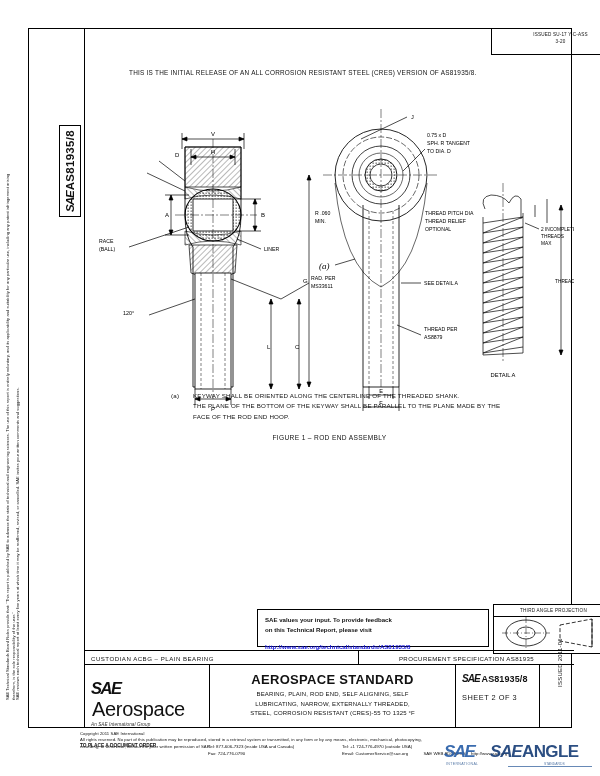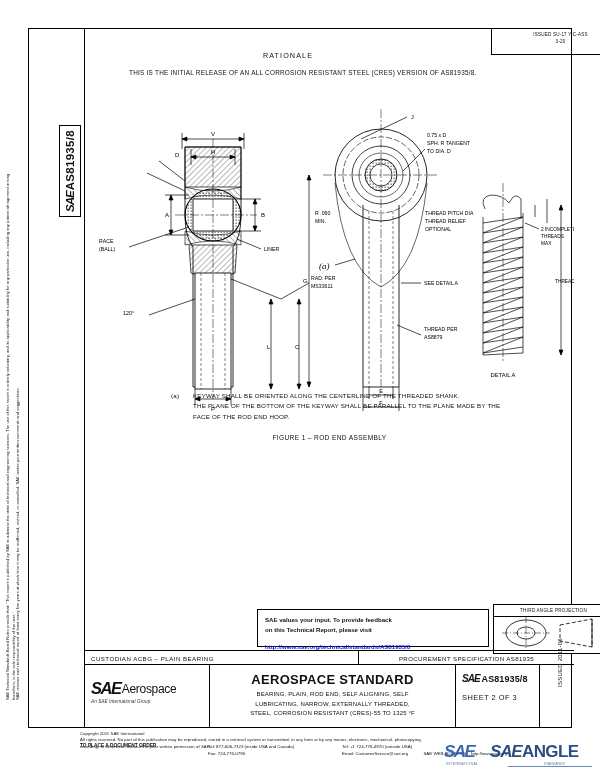--- a/index.html
+++ b/index.html
@@ -146,21 +146,21 @@
             padding-top:7px;border-bottom:0;}
   .as-sub{font-size:6.0px;line-height:1.62;letter-spacing:.15px;
           padding:3px 6px 0 6px;}
 
   .saelogo{position:absolute;left:6px;top:14px;}
   .saelogo .mark{
     font-style:italic;font-weight:900;font-size:16.5px;letter-spacing:-1.4px;
     display:inline-block;vertical-align:middle;
   }
   .saelogo .aero{
-    font-size:12px;letter-spacing:-.3px;display:inline-block;
+    font-size:20px;letter-spacing:-.3px;display:inline-block;
     vertical-align:middle;margin-left:1px;
   }
   .saelogo .tag{font-size:4.6px;margin-top:1px;letter-spacing:.1px;
                 font-style:italic;color:#333;}
 
   .docno{font-size:9px;font-weight:bold;letter-spacing:.1px;}
   .docno .m{font-style:italic;font-weight:900;letter-spacing:-1px;
             font-size:10px;margin-right:2px;}
   .sheet{font-size:7.4px;letter-spacing:.5px;margin-top:9px;}
 
@@ -214,21 +214,20 @@
       </div>
     </div>
 
     <div class="frame-inner">
 
       <div class="revbox">
         <div>ISSUED SU-17 Y-C-ASS</div>
         <div>3-20</div>
       </div>
 
-      <div class="rationale-h">RATIONALE</div>
       <div class="rationale-b">THIS IS THE INITIAL RELEASE OF AN ALL CORROSION RESISTANT STEEL (CRES) VERSION OF AS81935/8.</div>
 
       <div id="figure">
         <svg width="489" height="330" viewBox="0 0 489 330">
           <defs>
             <pattern id="hatch" width="4" height="4" patternTransform="rotate(45)" patternUnits="userSpaceOnUse">
               <line x1="0" y1="0" x2="0" y2="4" stroke="#000" stroke-width=".55"></line>
             </pattern>
             <pattern id="hatch2" width="4" height="4" patternTransform="rotate(-45)" patternUnits="userSpaceOnUse">
               <line x1="0" y1="0" x2="0" y2="4" stroke="#000" stroke-width=".55"></line>

